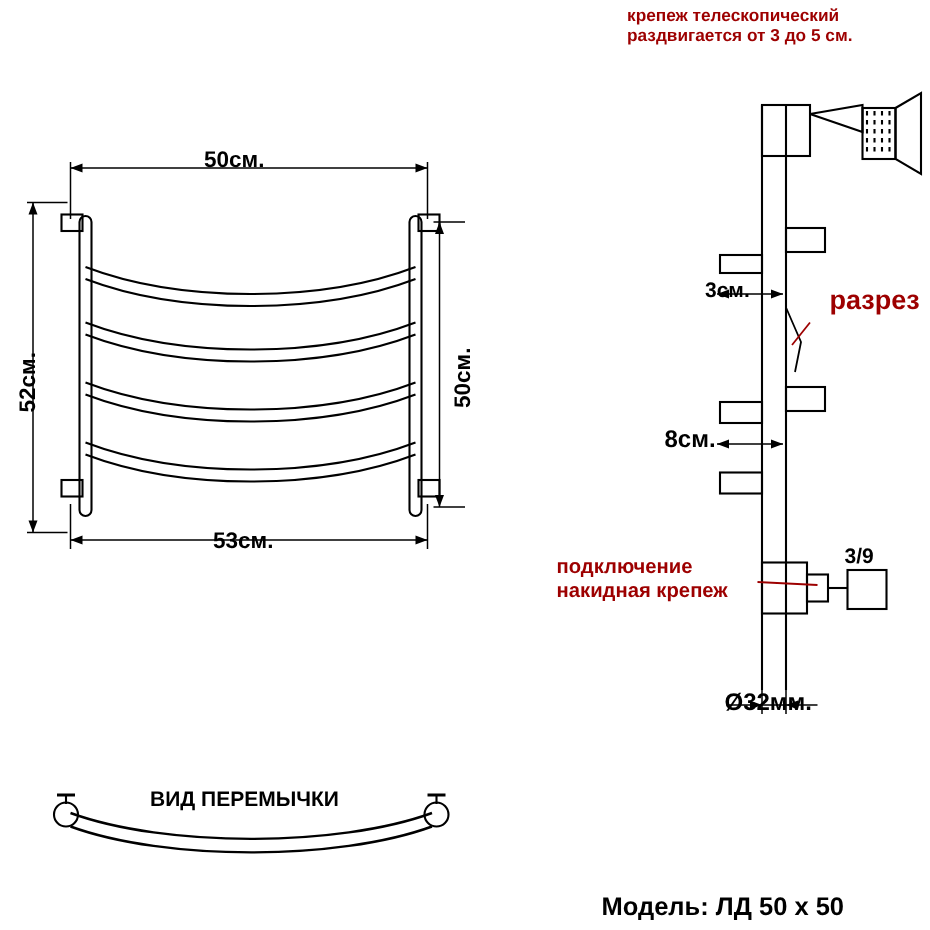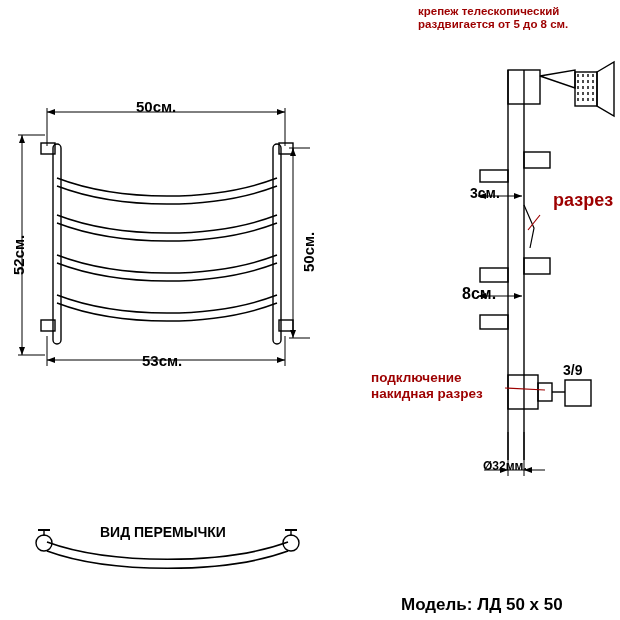--- a/index.html
+++ b/index.html
@@ -168,30 +168,30 @@
 
   <div class="lbl" style="left:142px; top:352px; font-size:15px;">53см.</div>
 
   <div class="lbl rot90" style="left:10px; top:275px; font-size:15px;">52см.</div>
 
   <div class="lbl rot90" style="left:300px; top:272px; font-size:15px;">50см.</div>
 
   <div class="lbl" style="left:100px; top:524px; font-size:14px;">ВИД ПЕРЕМЫЧКИ</div>
 
   <div class="lbl lbl-red" style="left:418px; top:5px; font-size:11.5px;">крепеж телескопический
-раздвигается от 5 до 8 см.</div>
+раздвигается от 3 до 5 см.</div>
 
   <div class="lbl" style="left:470px; top:185px; font-size:14px;">3см.</div>
 
   <div class="lbl lbl-red" style="left:553px; top:190px; font-size:18px;">разрез</div>
 
-  <div class="lbl" style="left:462px; top:285px; font-size:16px;">8см.</div>
+  <div class="lbl" style="left:443px; top:285px; font-size:16px;">8см.</div>
 
   <div class="lbl" style="left:563px; top:362px; font-size:14px;">3/9</div>
 
   <div class="lbl lbl-red" style="left:371px; top:370px; font-size:13.5px;">подключение
-накидная разрез</div>
+накидная крепеж</div>
 
-  <div class="lbl" style="left:483px; top:460px; font-size:12px;">Ø32мм.</div>
+  <div class="lbl" style="left:483px; top:460px; font-size:16px;">Ø32мм.</div>
 
   <div class="lbl" style="left:401px; top:595px; font-size:17px;text-align:center;">Модель: ЛД 50 х 50</div>
 
 </div>
 
 </body></html>

